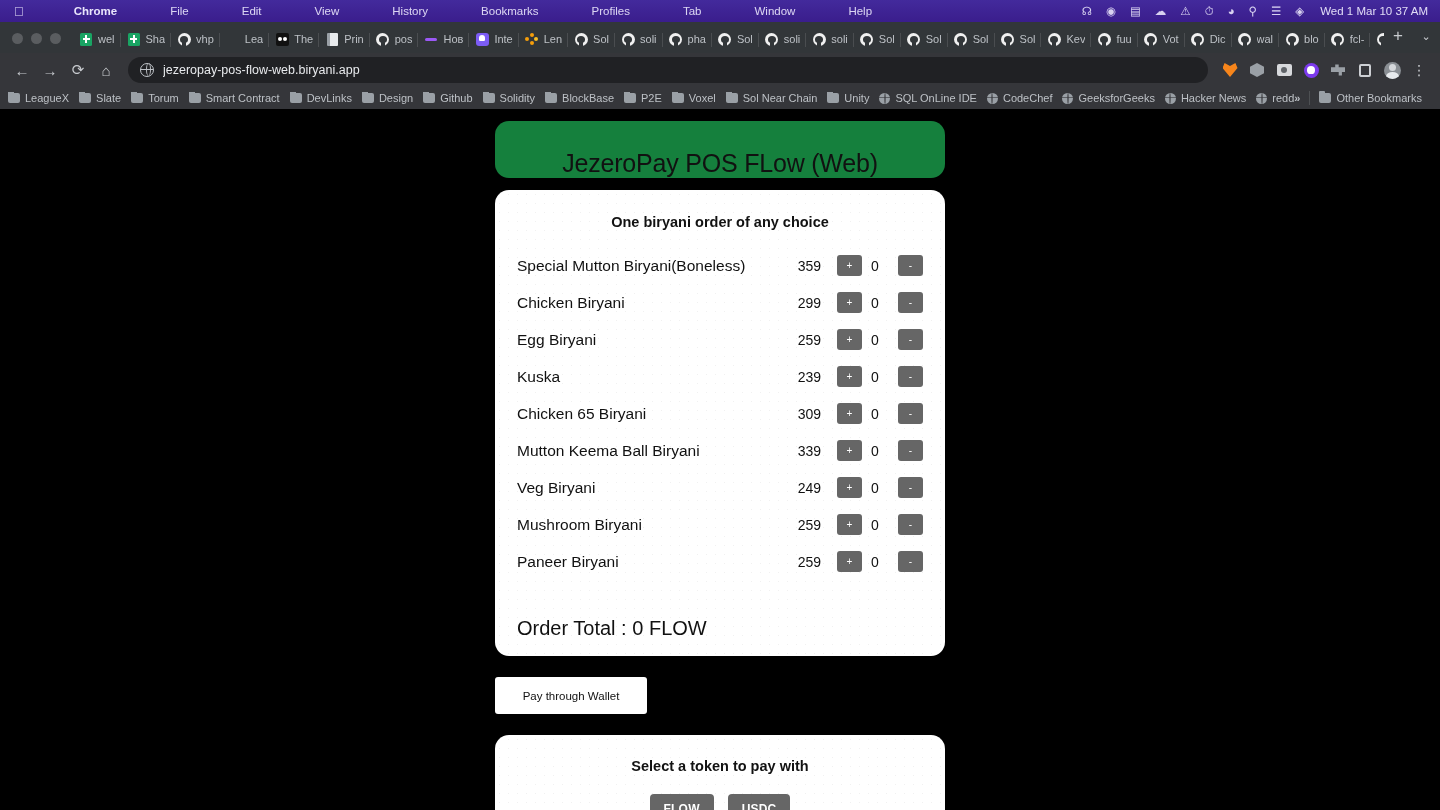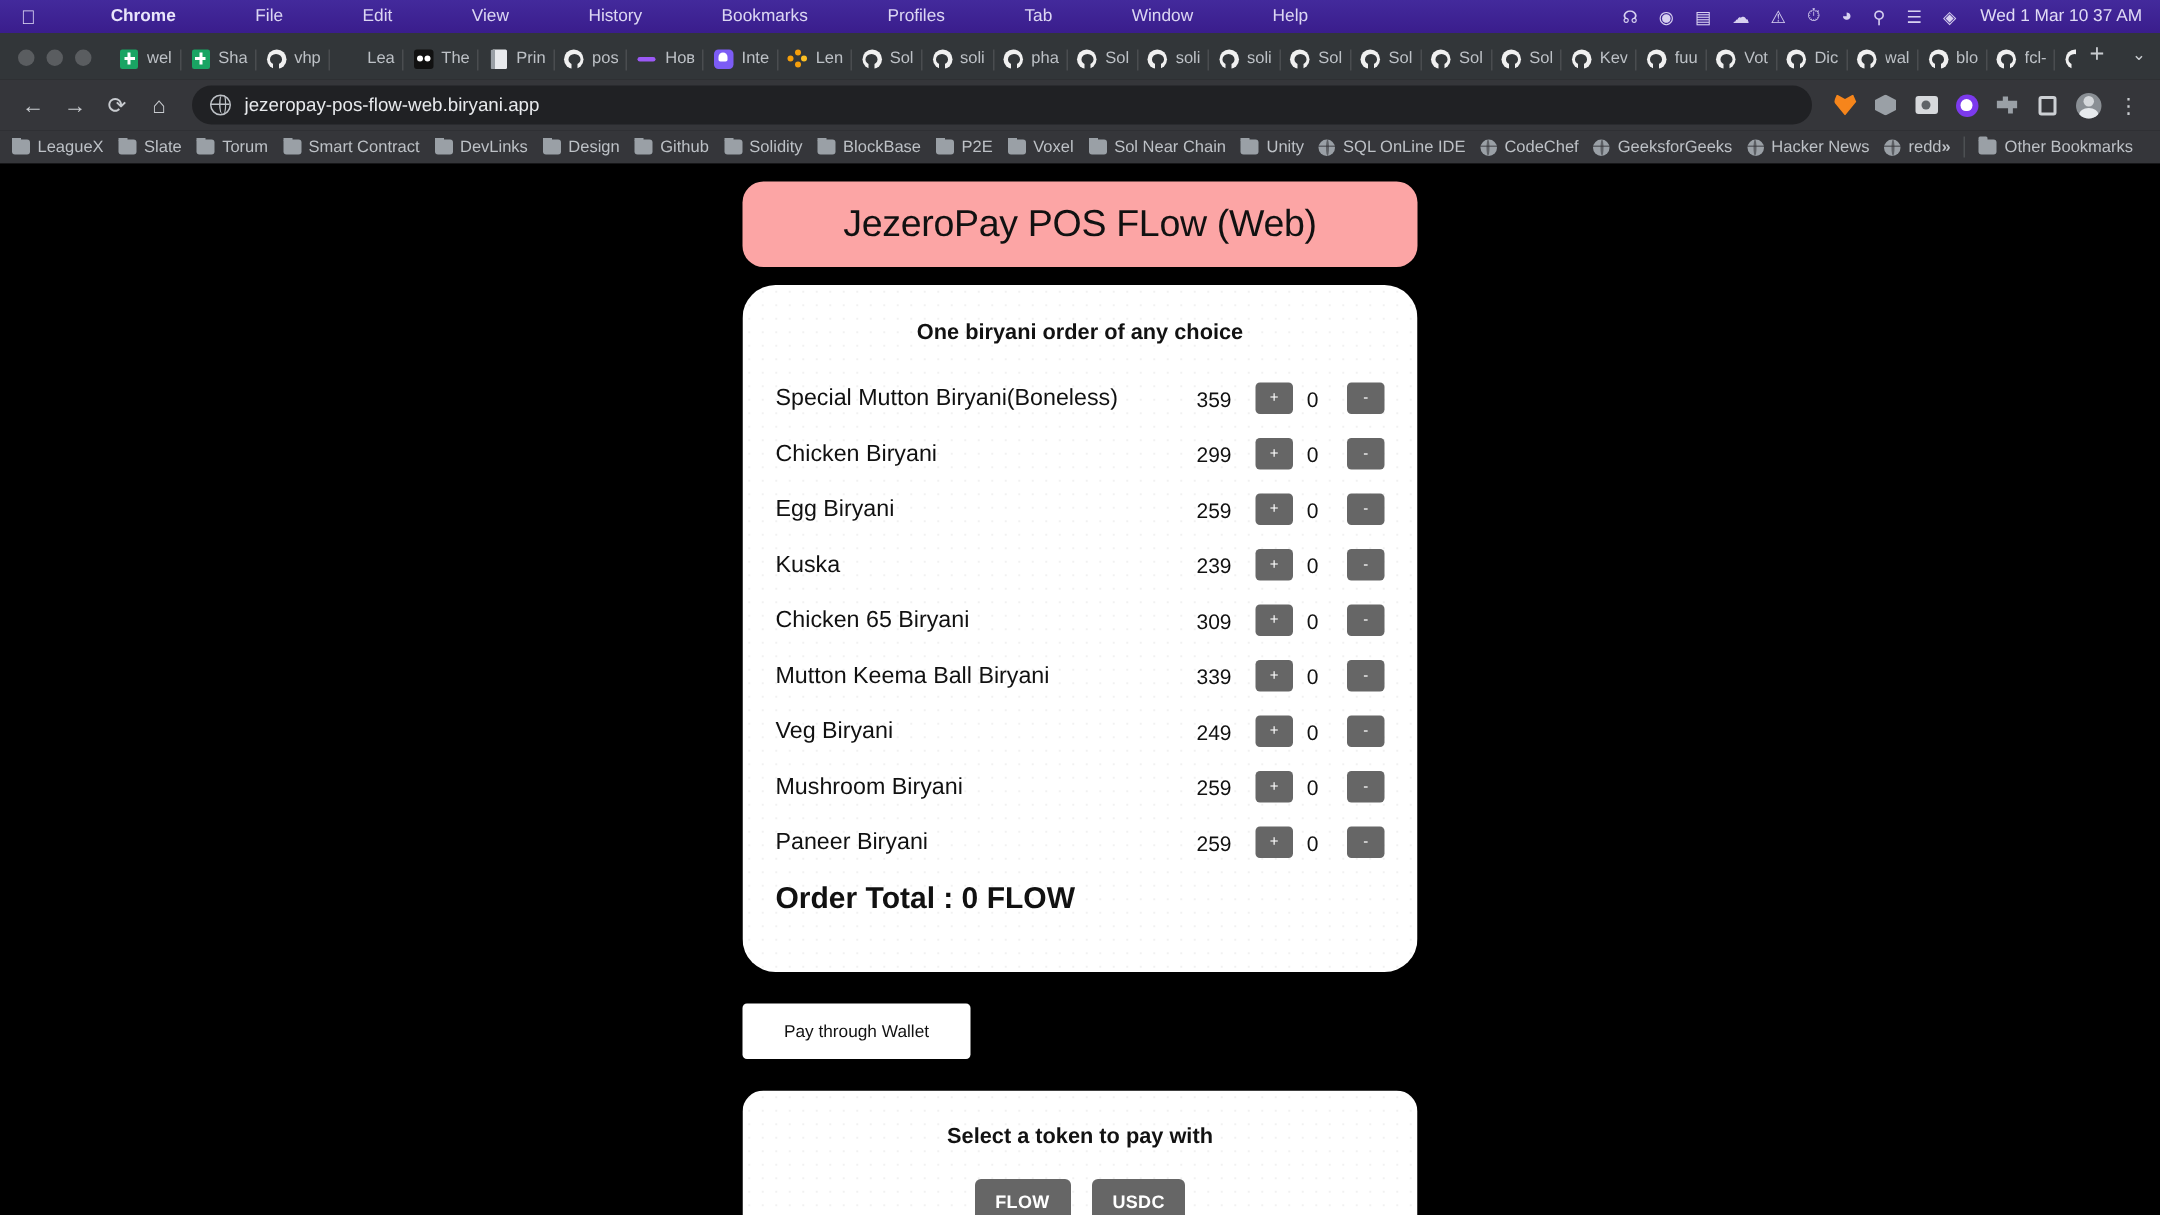--- a/index.html
+++ b/index.html
@@ -126,39 +126,39 @@
   #viewport{ width:100%; height:701px; background:#000; overflow:hidden; position:relative; }
   .page-col{ width:450px; margin:0 auto; padding-top:12px; }
 
   .card{
     background:#fff; border-radius:14px; color:#0b0b0b;
     background-image:radial-gradient(rgba(0,0,0,0.055) 0.6px, transparent 0.6px);
     background-size:9px 9px;
   }
   .card.plain{ background-image:none; }
 
-  #title-card{ height:57px; display:flex; align-items:center; justify-content:center; background:#fca5a5; }
+  #title-card{ height:57px; display:flex; align-items:flex-end; justify-content:center; background:#15803d; }
   #title-card .t{ font-size:25px; font-weight:400; letter-spacing:-.2px; color:#111; }
 
-  #menu-card{ margin-top:12px; padding:24px 22px 37px;border-radius:22px; }
+  #menu-card{ margin-top:12px; padding:24px 22px 16px; }
   .subtitle{ text-align:center; font-size:14.5px; font-weight:600; color:#121212; margin-bottom:17px; }
 
   .menu-row{
     display:flex; align-items:center; height:37px;
   }
   .mname{ flex:1; font-size:15.5px; color:#111; white-space:nowrap; }
   .mprice{ width:62px; text-align:right; font-size:14px; color:#111; padding-right:6px; }
   .qbtn{
     width:25px; height:21px; background:#666; color:#fff;
     border:none; border-radius:3px; font-size:10px; line-height:21px;
     text-align:center; margin-left:10px; font-family:"Liberation Sans", sans-serif;
   }
   .qval{ width:26px; text-align:center; font-size:14px; color:#111; }
 
-  #order-total{ font-size:20px; font-weight:700; color:#111; margin-top:8px; }
+  #order-total{ font-size:20px; font-weight:400; color:#111; margin-top:37px; }
 
   #pay-wrap{ margin-top:21px; }
   #pay-btn{
     width:152px; height:37px; background:#fff; border:none; border-radius:3px;
     font-size:11.5px; color:#111; font-family:"Liberation Sans", sans-serif;
     display:flex; align-items:center; justify-content:center;
   }
 
   #token-card{ margin-top:21px; padding:23px 22px 30px; }
   .token-title{ text-align:center; font-size:14.5px; font-weight:600; color:#121212; }

